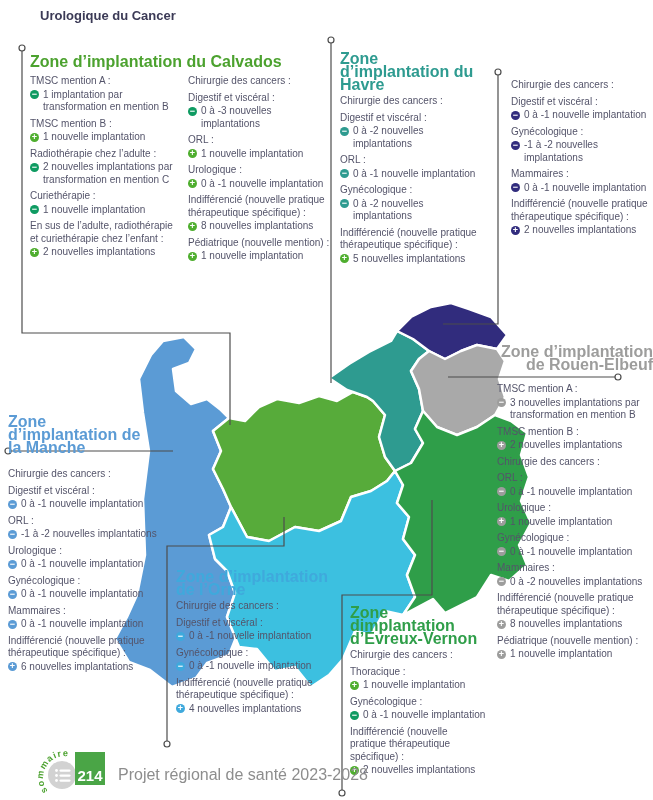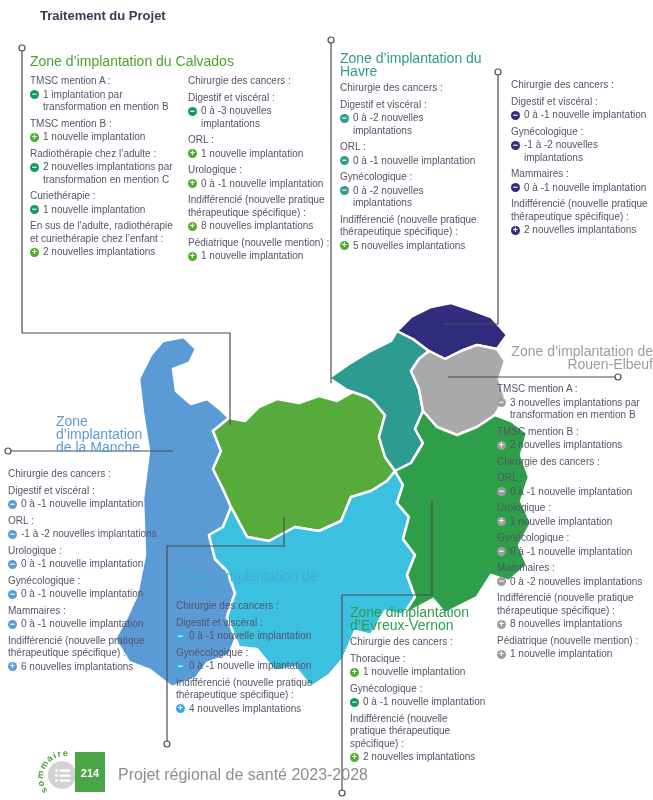--- a/index.html
+++ b/index.html
@@ -5,58 +5,58 @@
   html,body{margin:0;padding:0;background:#ffffff;}
   #page{
     position:relative;width:653px;height:800px;background:#ffffff;overflow:hidden;
     font-family:"Liberation Sans","DejaVu Sans",sans-serif;color:#54546a;
   }
   #page-title{
     position:absolute;left:40px;top:8px;font-size:13px;font-weight:bold;color:#3b3a56;
   }
   #map-layer{position:absolute;left:0;top:0;width:653px;height:800px;}
   .zone{position:absolute;font-size:10px;line-height:12.5px;}
-  .zone-title{font-weight:normal;font-size:14px;line-height:13px;margin-bottom:3px;}
+  .zone-title{font-weight:bold;font-size:16px;line-height:13px;margin-bottom:3px;}
   .entry{margin-top:4px;}
   .entry-label{}
   .item{display:flex;align-items:flex-start;margin-top:1px;}
   .sign-icon{
     flex:0 0 auto;width:9px;height:9px;border-radius:50%;margin:1.5px 4px 0 0;
     color:#ffffff;font-size:9px;line-height:9px;font-weight:bold;text-align:center;
     display:inline-block;
   }
   .item-text{flex:1 1 auto;}
   .cols{display:flex;gap:14px;}
   .cols .colm{width:144px;}
   
   .z-calvados{left:30px;top:55px;width:302px;}
   .z-havre{left:340px;top:52px;width:142px;}
   .z-dieppe{left:511px;top:75px;width:138px;}
   .z-rouen{left:497px;top:345px;width:156px;}
   .z-rouen .zone-title{margin-bottom:12px;text-align:right;}
   .z-manche{left:8px;top:415px;width:150px;}
-  .z-manche .zone-title{margin-bottom:14px;margin-left:48px;}
+  .z-manche .zone-title{margin-bottom:14px;}
   .z-orne{left:176px;top:570px;width:154px;}
   .z-evreux{left:350px;top:606px;width:136px;}
   
   #footer{position:absolute;left:0;top:746px;width:653px;height:54px;}
   #sommaire-logo{position:absolute;left:34px;top:0px;}
   #page-box{
-    position:absolute;left:75px;top:6px;width:30px;height:40px;background:#4aa546;
-    color:#ffffff;font-weight:bold;font-size:11px;text-align:center;padding-top:15px;
+    position:absolute;left:75px;top:6px;width:30px;height:33px;background:#4aa546;
+    color:#ffffff;font-weight:bold;font-size:15px;text-align:center;padding-top:15px;
     box-sizing:border-box;
   }
   #footer-text{position:absolute;left:118px;top:20px;font-size:16px;color:#8d8d8d;}
 </style>
 </head>
 <body>
 
 <div id="page">
 
-  <div id="page-title">Traitement du Projet</div>
+  <div id="page-title">Urologique du Cancer</div>
 
   <svg id="map-layer" viewBox="0 0 653 800" xmlns="http://www.w3.org/2000/svg" aria-hidden="true">
     <g stroke="#ffffff" stroke-width="2.5" stroke-linejoin="round">
       <path d="M163,341 L184,337 L196,349 L189,363 L173,369 L176,391 L191,404 L207,399 L221,410 L229,418 L213,431 L221,451 L213,469 L223,489 L231,507 L223,527 L209,535 L215,559 L227,571 L235,593 L227,617 L237,635 L229,655 L207,663 L196,678 L172,687 L150,670 L129,662 L115,639 L127,617 L137,595 L145,555 L143,499 L149,451 L143,413 L139,379 L151,355 Z" fill="#5b9bd5"></path>
       <path d="M213,431 L229,418 L245,421 L259,407 L277,399 L299,403 L319,396 L337,401 L353,392 L367,397 L373,401 L385,415 L379,437 L385,457 L395,471 L387,481 L371,491 L351,497 L341,521 L319,531 L295,527 L269,541 L247,537 L231,507 L223,489 L213,469 L221,451 Z" fill="#57ab3a"></path>
       <path d="M223,527 L231,507 L247,537 L269,541 L295,527 L319,531 L341,521 L351,497 L371,491 L387,481 L395,471 L403,485 L397,503 L409,517 L403,539 L415,555 L407,575 L415,597 L403,615 L385,611 L371,635 L355,631 L343,659 L329,675 L311,687 L295,667 L275,671 L257,649 L239,647 L227,617 L235,593 L227,571 L215,559 L209,535 Z" fill="#3cc0e0"></path>
       <path d="M329,378 L349,364 L369,352 L391,341 L397,331 L413,339 L429,351 L419,359 L411,371 L419,389 L423,411 L415,429 L423,443 L411,463 L395,471 L385,457 L379,437 L385,415 L373,401 L367,397 L353,392 L347,390 Z" fill="#2e9b90"></path>
       <path d="M397,331 L411,317 L431,307 L451,303 L469,309 L491,317 L507,335 L497,349 L477,345 L461,351 L445,359 L429,351 L413,339 Z" fill="#312c7d"></path>
       <path d="M429,351 L445,359 L461,351 L477,345 L497,349 L505,361 L499,379 L505,397 L495,415 L477,427 L457,435 L437,427 L423,411 L419,389 L411,371 L419,359 Z" fill="#a9a9a9"></path>
       <path d="M395,471 L411,463 L423,443 L415,429 L423,411 L437,427 L457,435 L477,427 L495,415 L511,421 L527,433 L521,455 L529,477 L521,501 L531,523 L519,545 L527,565 L509,581 L491,575 L477,597 L461,605 L445,613 L433,599 L403,615 L415,597 L407,575 L415,555 L403,539 L409,517 L397,503 L403,485 Z" fill="#2f9e49"></path>

